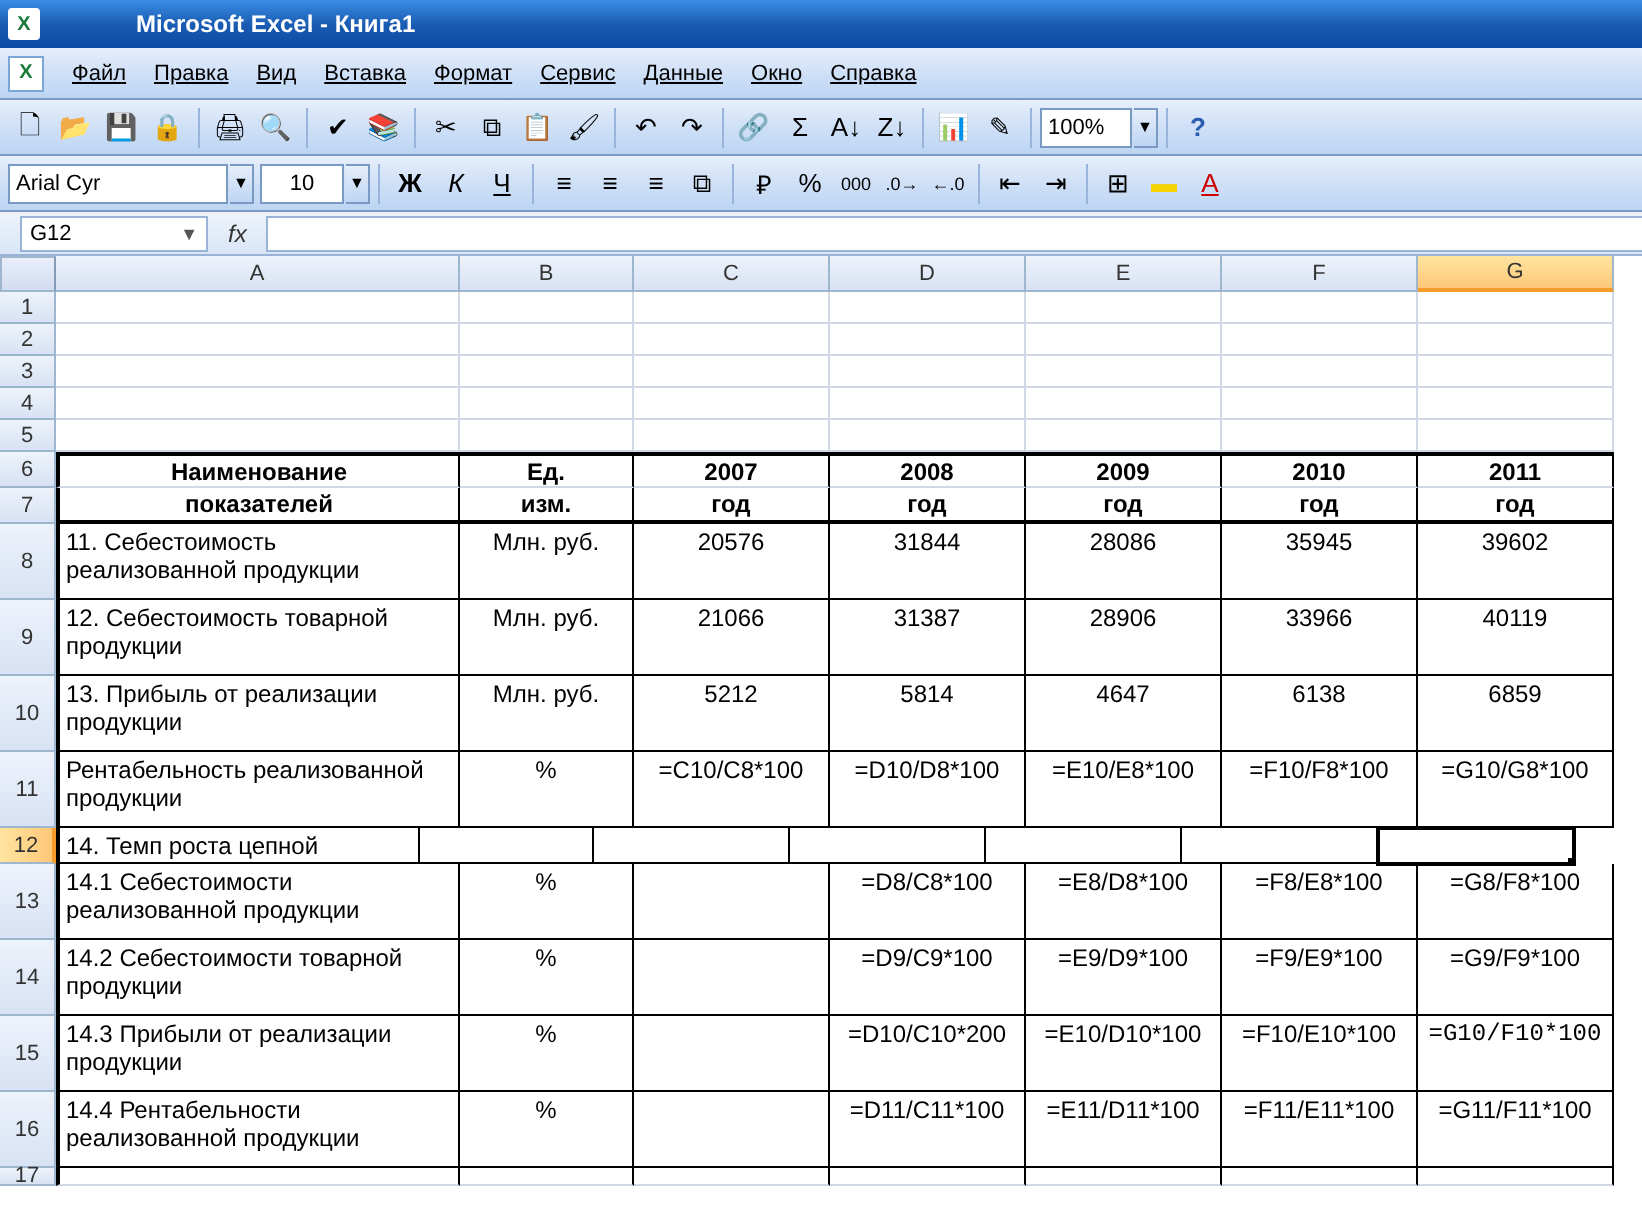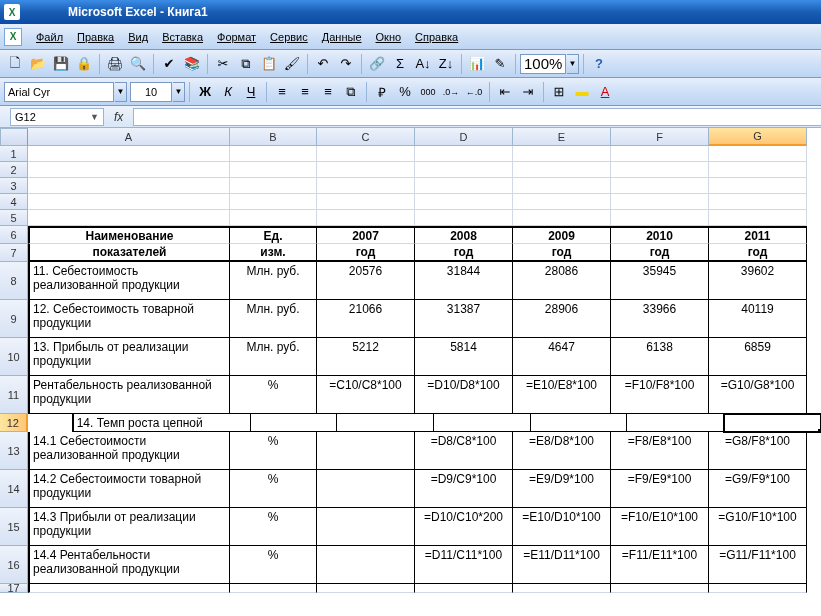--- a/index.html
+++ b/index.html
@@ -16,21 +16,21 @@
   .menuitem { padding: 2px 6px; cursor: default; }
   .menuitem .ul { text-decoration: underline; }
   
   
   .toolbar { height: 28px; background: linear-gradient(to bottom, #e7effb, #cfe0f7 50%, #bdd5f3); border-bottom: 1px solid #7a9ac4; display: flex; align-items: center; padding: 0 4px; gap: 1px; }
   .toolbar .sep { width: 1px; height: 20px; background: #99b5db; margin: 0 3px; }
   .tbtn { width: 22px; height: 22px; display: inline-flex; justify-content: center; align-items: center; cursor: pointer; border: 1px solid transparent; border-radius: 3px; font-size: 13px; }
   .fontname { width: 110px; height: 20px; background: #fff; border: 1px solid #7a9ac4; font-size: 11px; padding: 1px 3px; display: flex; align-items: center; }
   .fontsize { width: 42px; height: 20px; background: #fff; border: 1px solid #7a9ac4; font-size: 11px; padding: 1px 3px; display: flex; align-items: center; justify-content: center; margin-left: 2px; }
   .dd-arrow { width: 12px; height: 20px; background: linear-gradient(to bottom, #e7effb, #bdd5f3); border: 1px solid #7a9ac4; border-left: none; display: inline-flex; justify-content: center; align-items: center; font-size: 8px; cursor: pointer; }
-  .zoom { width: 46px; height: 20px; background: #fff; border: 1px solid #7a9ac4; font-size: 15px; display: flex; align-items: center; padding: 0 3px; }
+  .zoom { width: 46px; height: 20px; background: #fff; border: 1px solid #7a9ac4; font-size: 11px; display: flex; align-items: center; padding: 0 3px; }
   
   
   .formulabar { height: 22px; background: linear-gradient(to bottom, #eef3fb, #d9e6f7); border-bottom: 1px solid #9ab3d6; display: flex; align-items: center; }
   .namebox { width: 94px; height: 18px; background: #fff; border: 1px solid #9ab3d6; margin-left: 10px; display: flex; align-items: center; padding: 0 4px; font-size: 11px; }
   .namebox .dd { margin-left: auto; font-size: 9px; color: #555; }
   .fx { margin: 0 10px; font-style: italic; color: #333; font-size: 12px; }
   .formula-input { flex: 1; height: 18px; background: #fff; border: 1px solid #9ab3d6; border-right: none; }
   
   
   .sheet { display: flex; height: calc(616px - 24px - 26px - 28px - 28px - 22px); }
@@ -279,21 +279,21 @@
           <div class="cell colA th-b th-r hb-left tall" style="width: 202px; height: 38px;">Рентабельность реализованной продукции</div>
           <div class="cell colB th-b th-r center tall" style="width: 87px; height: 38px;">%</div>
           <div class="cell colC th-b th-r center tall" style="width: 98px; height: 38px;">=C10/C8*100</div>
           <div class="cell colD th-b th-r center tall" style="width: 98px; height: 38px;">=D10/D8*100</div>
           <div class="cell colE th-b th-r center tall" style="width: 98px; height: 38px;">=E10/E8*100</div>
           <div class="cell colF th-b th-r center tall" style="width: 98px; height: 38px;">=F10/F8*100</div>
           <div class="cell colG th-b th-r hb-right center tall" style="width: 98px; height: 38px;">=G10/G8*100</div>
         </div>
         <div class="row">
           <div class="rowhd sel" style="height: 18px;">12</div>
-          <div class="cell colA th-b th-r hb-left tall" style="width: 182px; height: 18px; margin-left: 44px;">14. Темп роста цепной</div>
+          <div class="cell colA th-b th-r hb-left tall" style="width: 182px; height: 18px;">14. Темп роста цепной</div>
           <div class="cell colB th-b th-r center tall" style="width: 87px; height: 18px;"></div>
           <div class="cell colC th-b th-r center tall" style="width: 98px; height: 18px;"></div>
           <div class="cell colD th-b th-r center tall" style="width: 98px; height: 18px;"></div>
           <div class="cell colE th-b th-r center tall" style="width: 98px; height: 18px;"></div>
           <div class="cell colF th-b th-r center tall" style="width: 98px; height: 18px;"></div>
           <div class="cell colG th-b th-r hb-right center tall selbox" style="width: 98px; height: 18px;"></div>
         </div>
         <div class="row">
           <div class="rowhd" style="height: 38px;">13</div>
           <div class="cell colA th-b th-r hb-left tall" style="width: 202px; height: 38px;">14.1 Себестоимости реализованной продукции</div>
@@ -315,21 +315,21 @@
           <div class="cell colG th-b th-r hb-right center tall" style="width: 98px; height: 38px;">=G9/F9*100</div>
         </div>
         <div class="row">
           <div class="rowhd" style="height: 38px;">15</div>
           <div class="cell colA th-b th-r hb-left tall" style="width: 202px; height: 38px;">14.3 Прибыли от реализации продукции</div>
           <div class="cell colB th-b th-r center tall" style="width: 87px; height: 38px;">%</div>
           <div class="cell colC th-b th-r center tall" style="width: 98px; height: 38px;"></div>
           <div class="cell colD th-b th-r center tall" style="width: 98px; height: 38px;">=D10/C10*200</div>
           <div class="cell colE th-b th-r center tall" style="width: 98px; height: 38px;">=E10/D10*100</div>
           <div class="cell colF th-b th-r center tall" style="width: 98px; height: 38px;">=F10/E10*100</div>
-          <div class="cell colG th-b th-r hb-right center tall" style="width: 98px; height: 38px;">=G10/F10*100</div>
+          <div class="cell colG th-b th-r hb-right center tall" style="width: 98px; height: 38px; font-family: Liberation Mono, monospace;">=G10/F10*100</div>
         </div>
         <div class="row">
           <div class="rowhd" style="height: 38px;">16</div>
           <div class="cell colA th-b th-r hb-left tall" style="width: 202px; height: 38px;">14.4 Рентабельности реализованной продукции</div>
           <div class="cell colB th-b th-r center tall" style="width: 87px; height: 38px;">%</div>
           <div class="cell colC th-b th-r center tall" style="width: 98px; height: 38px;"></div>
           <div class="cell colD th-b th-r center tall" style="width: 98px; height: 38px;">=D11/C11*100</div>
           <div class="cell colE th-b th-r center tall" style="width: 98px; height: 38px;">=E11/D11*100</div>
           <div class="cell colF th-b th-r center tall" style="width: 98px; height: 38px; text-align: center;">=F11/E11*100</div>
           <div class="cell colG th-b th-r hb-right center tall" style="width: 98px; height: 38px;">=G11/F11*100</div>

